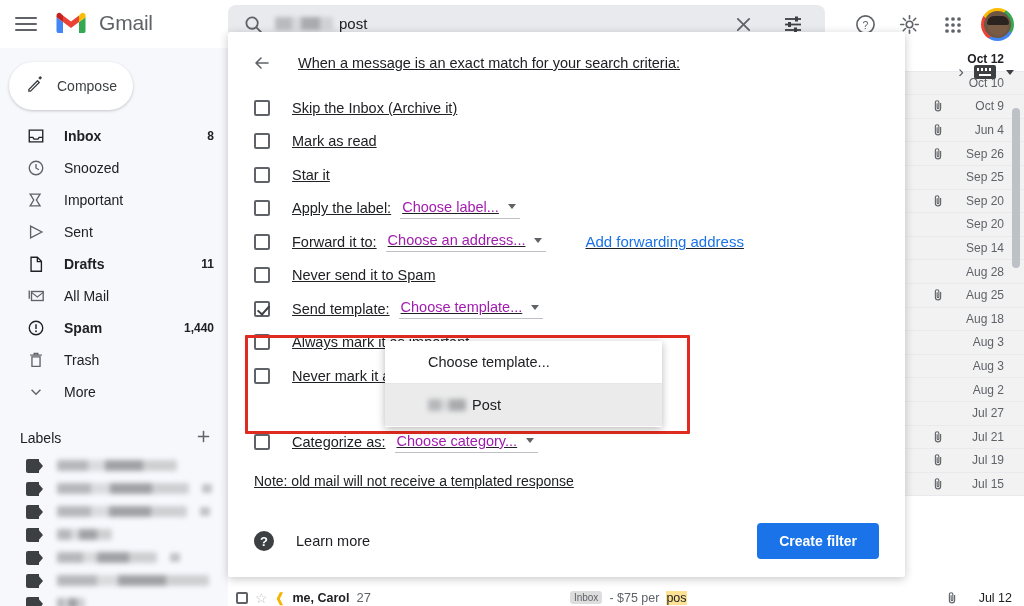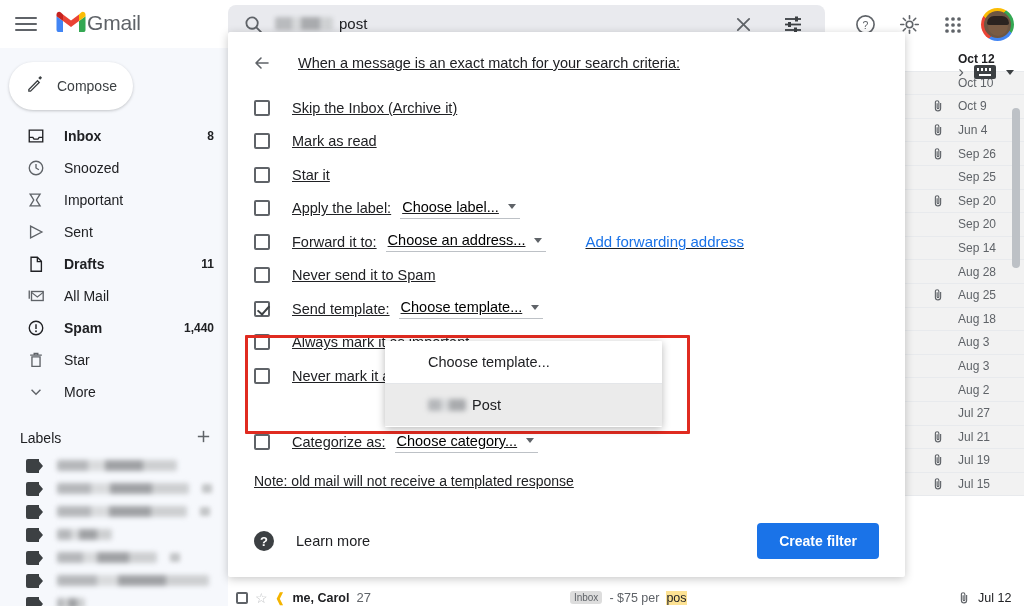--- a/index.html
+++ b/index.html
@@ -10,21 +10,21 @@
     background: #ffffff;
     color: #202124;
   }
   #app { position: relative; width: 1024px; height: 606px; background: #fff; }
 
   
   .topbar { position: absolute; top: 0; left: 0; width: 1024px; height: 48px; background:#fff; }
   .hamburger { position:absolute; left:14px; top:13px; width:24px; height:22px; cursor:pointer; }
   .hamburger span { display:block; height:2px; background:#5f6368; margin:4px 1px; border-radius:2px; }
 
-  .gm-logo { position:absolute; left:56px; top:11px; display:flex; align-items:flex-start; gap:1px; }
+  .gm-logo { position:absolute; left:56px; top:11px; display:flex; align-items:center; gap:13px; }
   .gm-mark { width:30px; height:23px; position:relative; }
   .gm-word { font-size:21px; color:#5f6368; letter-spacing:-0.2px; }
 
   .searchwrap {
     position:absolute; left:228px; top:5px; width:597px; height:39px;
     background:#e9eaee; border-radius:8px;
   }
   .search-ic { position:absolute; left:16px; top:10px; width:19px; height:19px; }
   .search-val { position:absolute; left:47px; top:10px; font-size:15px; color:#202124; display:flex; align-items:center; gap:1px; }
   .blur-chip { display:inline-block; height:13px; border-radius:2px;
@@ -87,21 +87,21 @@
   .maillist { position:absolute; left:228px; top:48px; width:796px; height:558px; background:#fff; }
   .mrow {
     position:absolute; right:0; width:796px; height:23.6px;
     background:#f2f2f2; border-bottom:1px solid #e8eaed;
     display:flex; align-items:center; justify-content:flex-end;
     padding-right:20px; gap:13px;
     font-size:12px; color:#5f6368;
   }
   .mrow.white { background:#fff; color:#202124; font-weight:bold; }
   .clip { width:15px; height:15px; display:flex; align-items:center; justify-content:center; }
-  .mdate { min-width:46px; text-align:left; }
+  .mdate { min-width:46px; text-align:right; }
   .spacer-clip { width:15px; }
 
   .botrow {
     position:absolute; left:228px; bottom:0; width:796px; height:17px;
     background:#fff; display:flex; align-items:center; gap:7px;
     padding-left:8px; font-size:12.5px; color:#202124; overflow:hidden; white-space:nowrap;
   }
   .bchk { width:12px; height:12px; border:2px solid #5f6368; border-radius:2px; flex:0 0 12px; }
   .bstar { color:#c0c2c5; font-size:14px; }
   .bimp { color:#f4b400; font-size:13px; }
@@ -142,21 +142,21 @@
   .cbx.on { border-color:#5f6368; position:relative; }
   .cbx.on:after {
     content:""; position:absolute; left:4px; top:0px; width:5px; height:10px;
     border:solid #3c4043; border-width:0 2px 2px 0; transform:rotate(42deg);
   }
   .opt-row { display:flex; align-items:center; gap:9px; }
   .sel {
     display:inline-flex; align-items:center; gap:9px;
     border-bottom:1px solid #bdc1c6; padding:1px 4px 3px 2px; cursor:pointer;
   }
-  .sel .sv { font-size:14.5px; color:#000000; }
+  .sel .sv { font-size:14.5px; color:#a21caf; }
   .dcaret { width:0;height:0;border-left:4px solid transparent;border-right:4px solid transparent;border-top:5px solid #5f6368; }
   .bluelink { color:#1a73e8; font-size:15px; margin-left:30px; cursor:pointer; }
 
   .note { padding:14px 0 0 26px; font-size:14px; color:#202124; }
   .dlg-foot { position:absolute; left:0; right:0; bottom:18px; display:flex; align-items:center; padding:0 26px 0 26px; }
   .help-ic { width:20px; height:20px; border-radius:50%; background:#3c4043; color:#fff;
              font-size:13px; display:flex; align-items:center; justify-content:center; font-weight:bold; }
   .learn { font-size:14.5px; color:#202124; margin-left:22px; cursor:pointer; }
   .cfilter {
     margin-left:auto; background:#1a73e8; color:#fff; font-size:14px; font-weight:bold;
@@ -375,21 +375,21 @@
         <span class="ni-lb">Spam</span>
         <span class="ni-ct">1,440</span>
       </div>
 
       <div class="navitem">
         <span class="ni-ic">
           <svg width="18" height="18" viewBox="0 0 20 20">
               <path d="M5.5 6.5h9v10.5h-9z M3.5 4.5h13 M8 4.5V2.8h4v1.7" fill="none" stroke="#5f6368" stroke-width="1.5"></path>
             </svg>
         </span>
-        <span class="ni-lb">Star</span>
+        <span class="ni-lb">Trash</span>
         <span class="ni-ct"></span>
       </div>
 
       <div class="navitem">
         <span class="ni-ic">
           <svg width="16" height="16" viewBox="0 0 18 18">
               <path d="M4 6.5l5 5 5-5" fill="none" stroke="#5f6368" stroke-width="1.6"></path>
             </svg>
         </span>
         <span class="ni-lb">More</span>
@@ -563,21 +563,21 @@
     <span style="width:185px"></span>
     <span class="binbox">Inbox</span>
     <span class="bsnip"> - $75 per </span>
     <span class="bhl">pos</span>
     <span style="flex:1"></span>
     <span class="clip">
       <svg width="14" height="14" viewBox="0 0 16 16">
           <path d="M11 4.5v6a3 3 0 01-6 0V4a2 2 0 014 0v6a1 1 0 01-2 0V4.8" fill="none" stroke="#5f6368" stroke-width="1.3"></path>
         </svg>
     </span>
-    <span class="mdate" style="">Jul 12</span>
+    <span class="mdate" style="margin-right:12px">Jul 12</span>
   </div>
 
   <div class="rr-top">
     <span class="rr-arrow">›</span>
     <span class="kbd"></span>
     <span class="rr-caret"></span>
   </div>
   <div class="scrollbar"></div>
 
   <div class="dialog">

